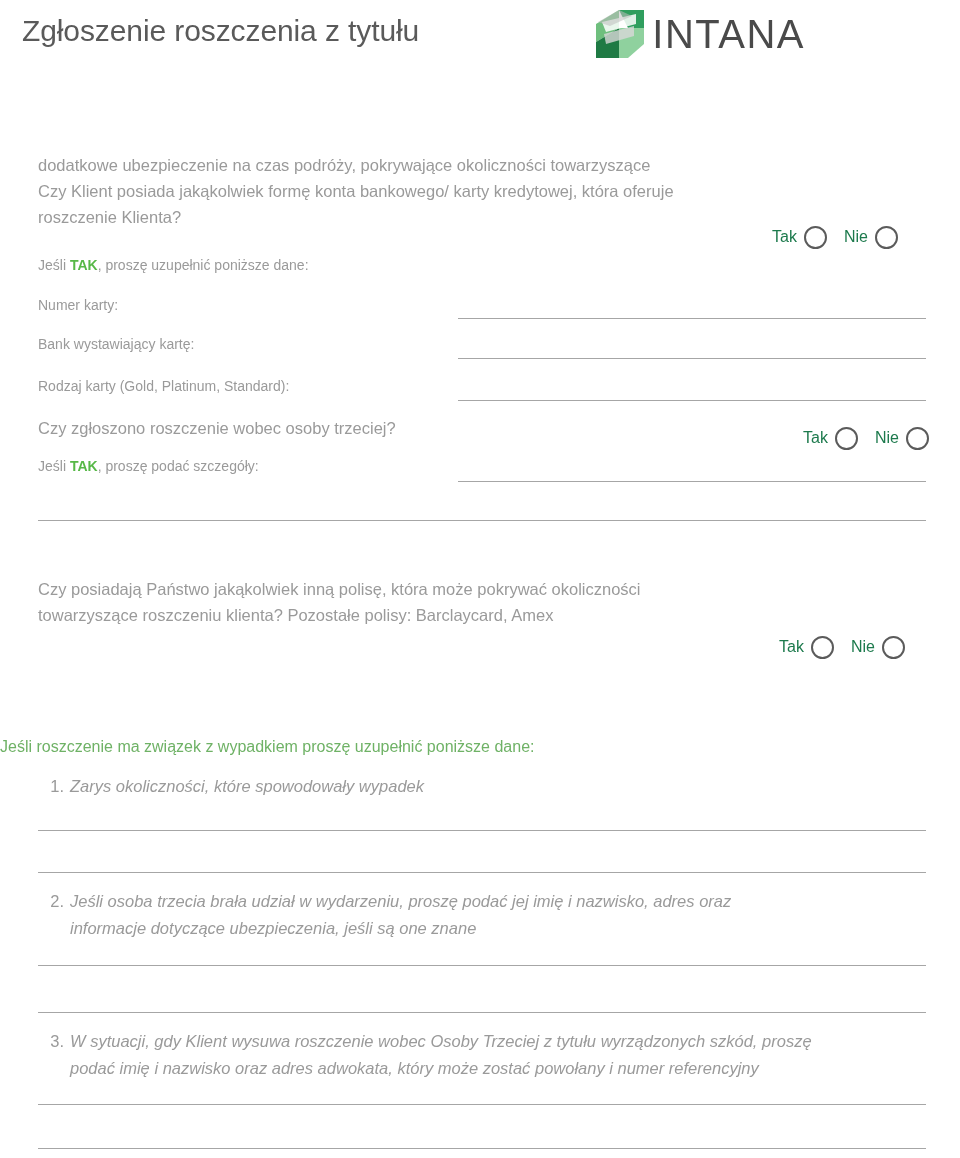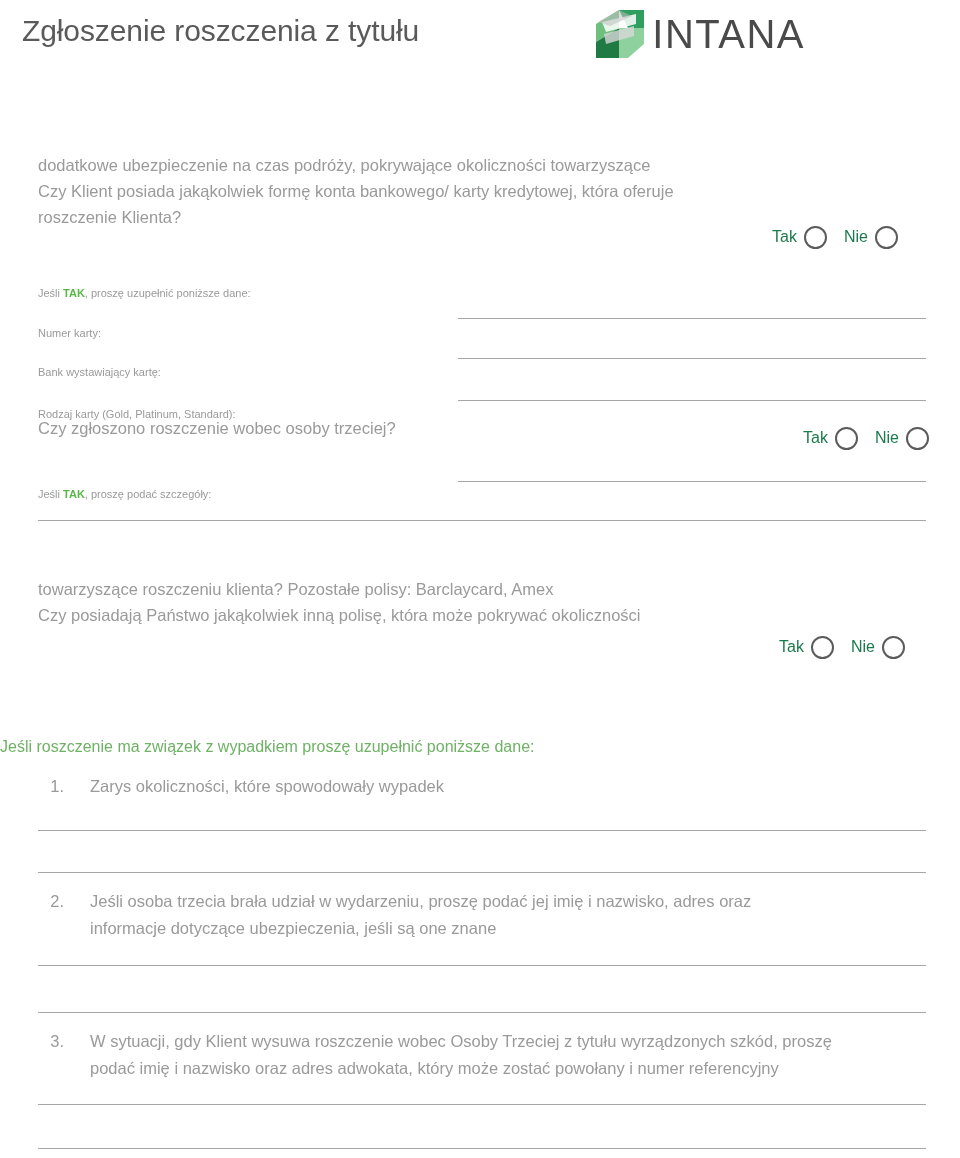--- a/index.html
+++ b/index.html
@@ -67,24 +67,23 @@
   
   .q-text {
     position: absolute;
     font-size: 16.5px;
     line-height: 26px;
     color: #9a9a9a;
     font-weight: 400;
   }
   .sub-label {
     position: absolute;
-    font-size: 11px;
+    font-size: 14px;
     line-height: 26px;
     color: #9a9a9a;
-    margin-top: 28px;
   }
   .tak-strong {
     color: #57b847;
     font-weight: bold;
   }
   .green-head {
     position: absolute;
     font-size: 16px;
     line-height: 26px;
     color: #6fb266;
@@ -98,21 +97,22 @@
   }
   .num-item .num {
     position: absolute;
     left: 0;
     top: 0;
     width: 26px;
     text-align: right;
   }
   .num-item .body {
     display: block;
-    margin-left: 52px;
+    margin-left: 32px;
+    font-style: italic;
   }
 
   
   .rule {
     position: absolute;
     height: 0;
     border-top: 1.4px solid #a6a6a6;
   }
 
   
@@ -215,22 +215,22 @@
   </div>
 
   <div class="sub-label" style="left:38px; top:453px;">
     <span>Jeśli </span><span class="tak-strong">TAK</span><span>, proszę podać szczegóły:</span>
   </div>
   <div class="rule" style="left:458px; top:481px; width:468px;"></div>
 
   <div class="rule" style="left:38px; top:520px; width:888px;"></div>
 
   <div class="q-text" style="left:38px; top:576px; width:700px;">
+    <div>Czy posiadają Państwo jakąkolwiek inną polisę, która może pokrywać okoliczności</div>
     <div>towarzyszące roszczeniu klienta? Pozostałe polisy: Barclaycard, Amex</div>
-    <div>Czy posiadają Państwo jakąkolwiek inną polisę, która może pokrywać okoliczności</div>
   </div>
 
   <div class="radio-group" style="left:779px; top:632px;">
     <span class="radio-opt">
       <span class="radio-label">Tak</span>
       <span class="radio-circle"></span>
     </span>
     <span class="radio-gap"></span>
     <span class="radio-opt">
       <span class="radio-label">Nie</span>

